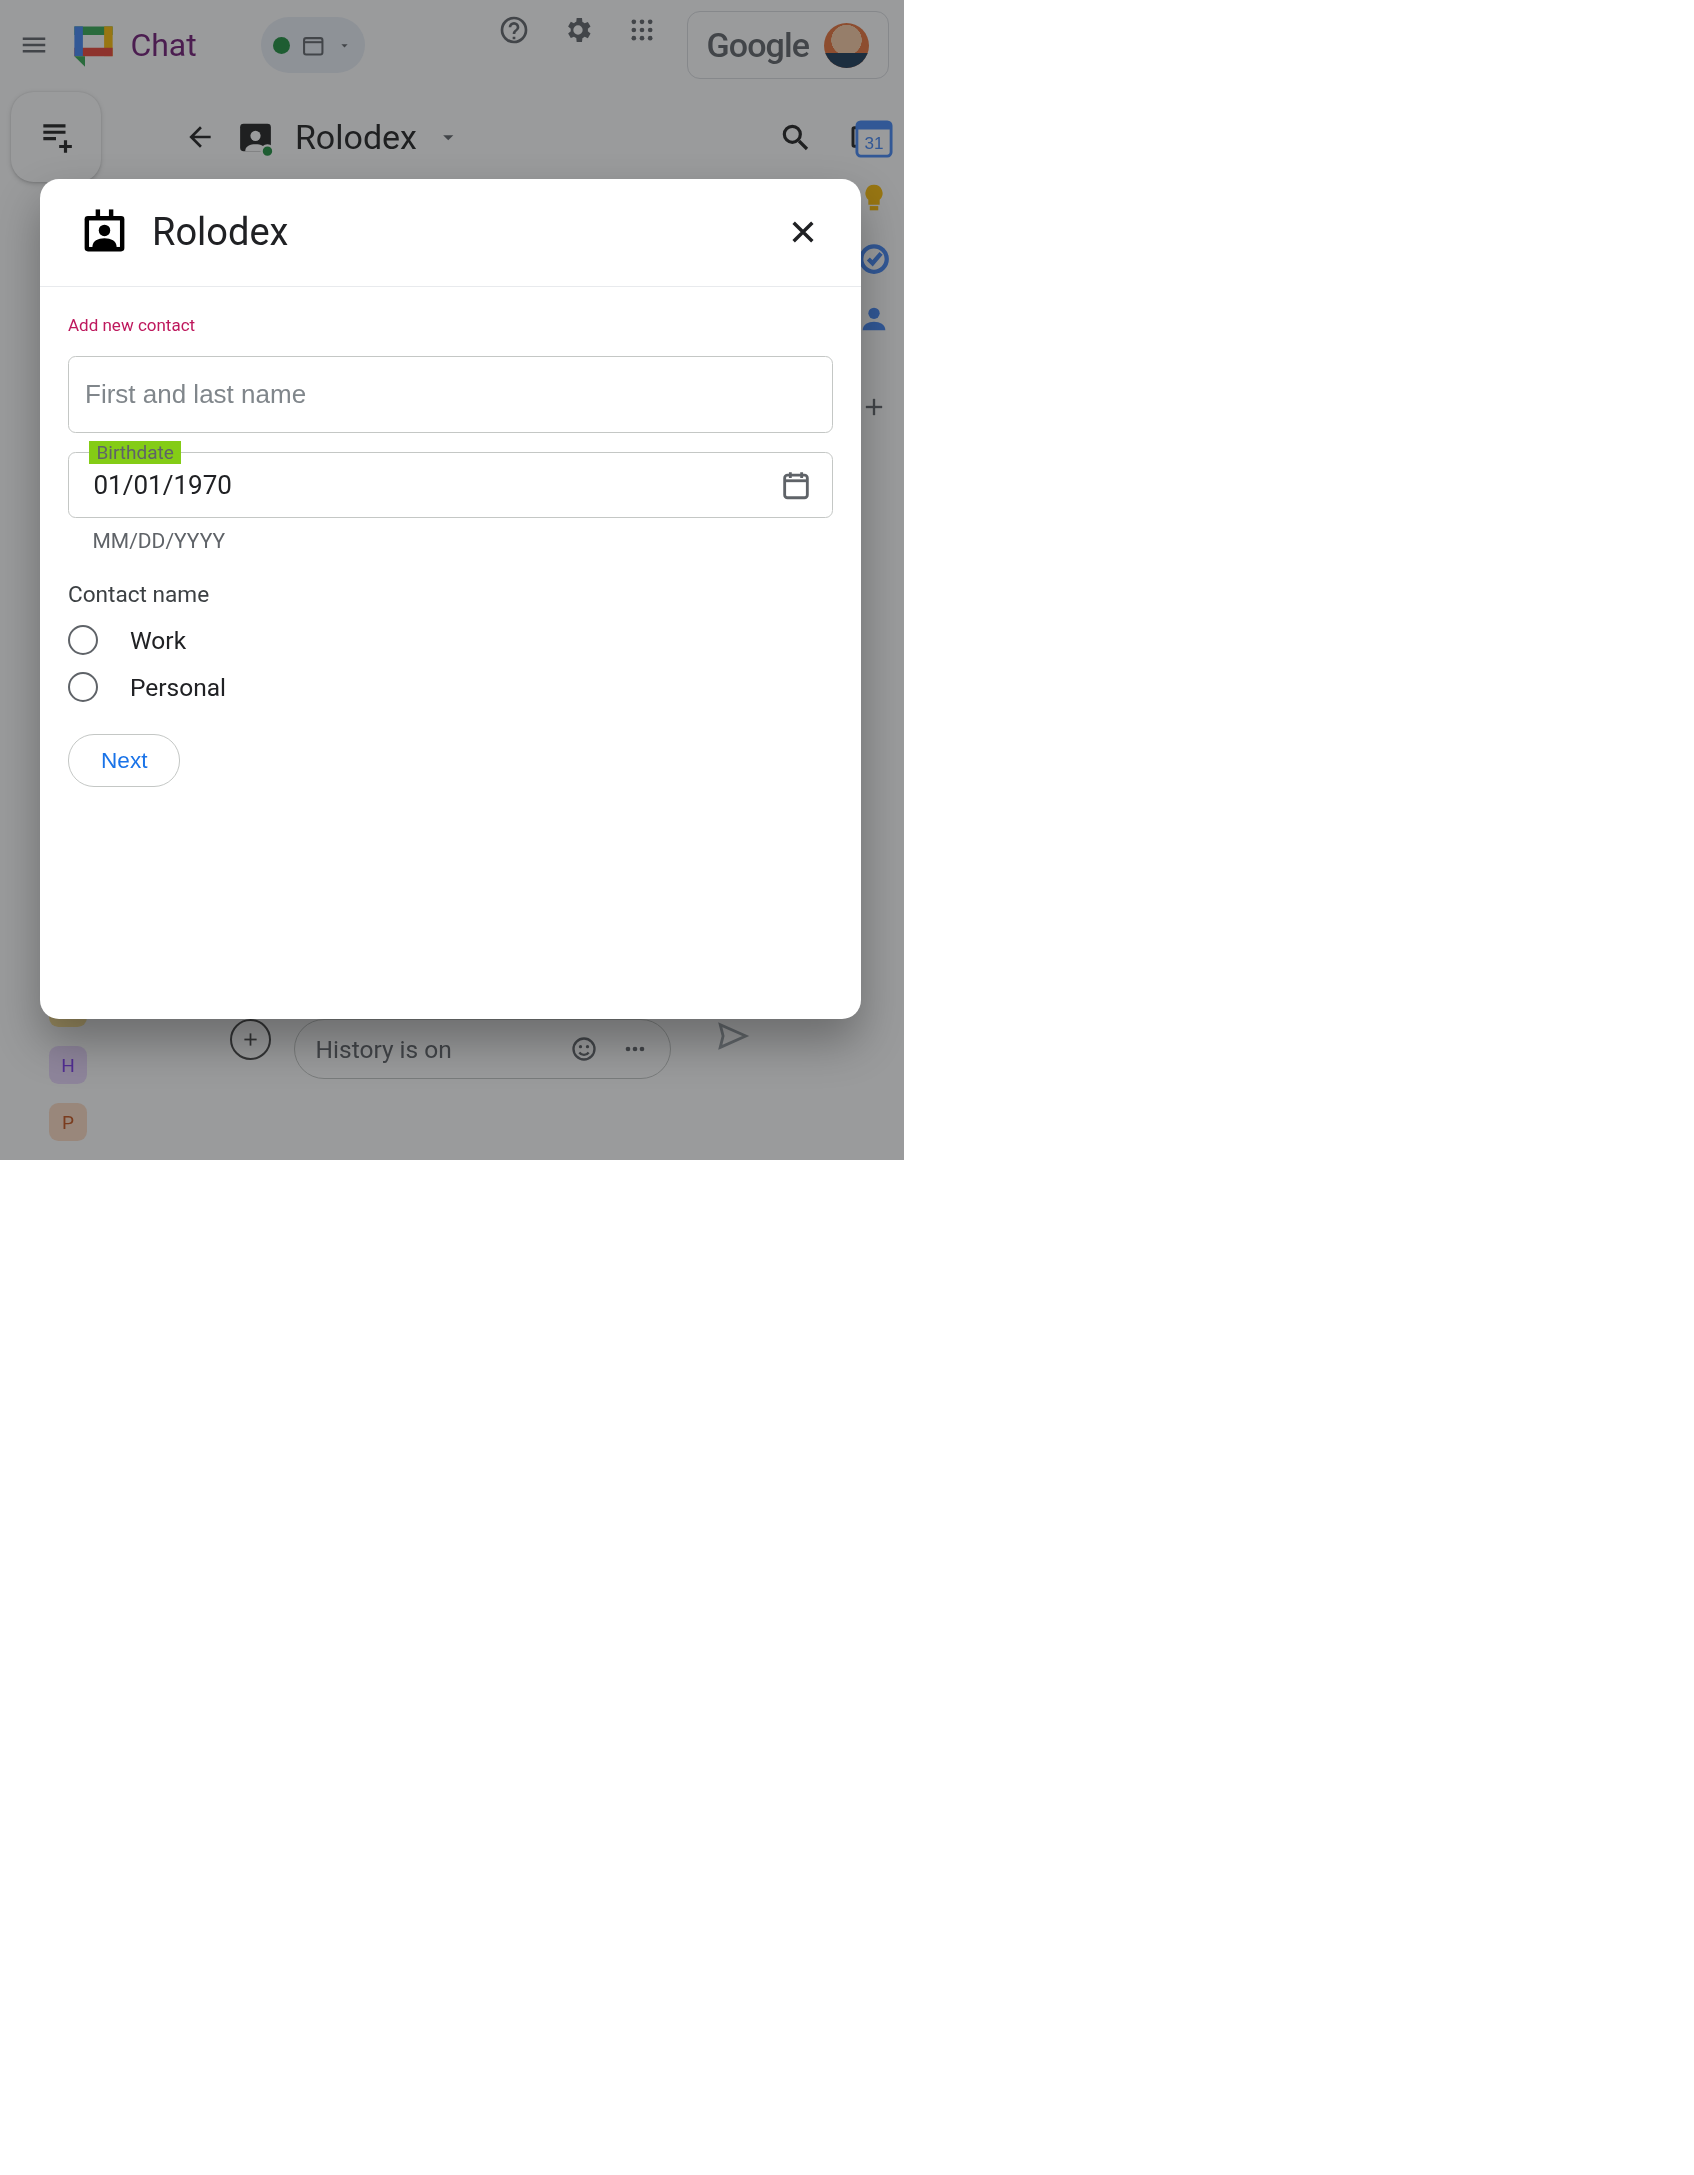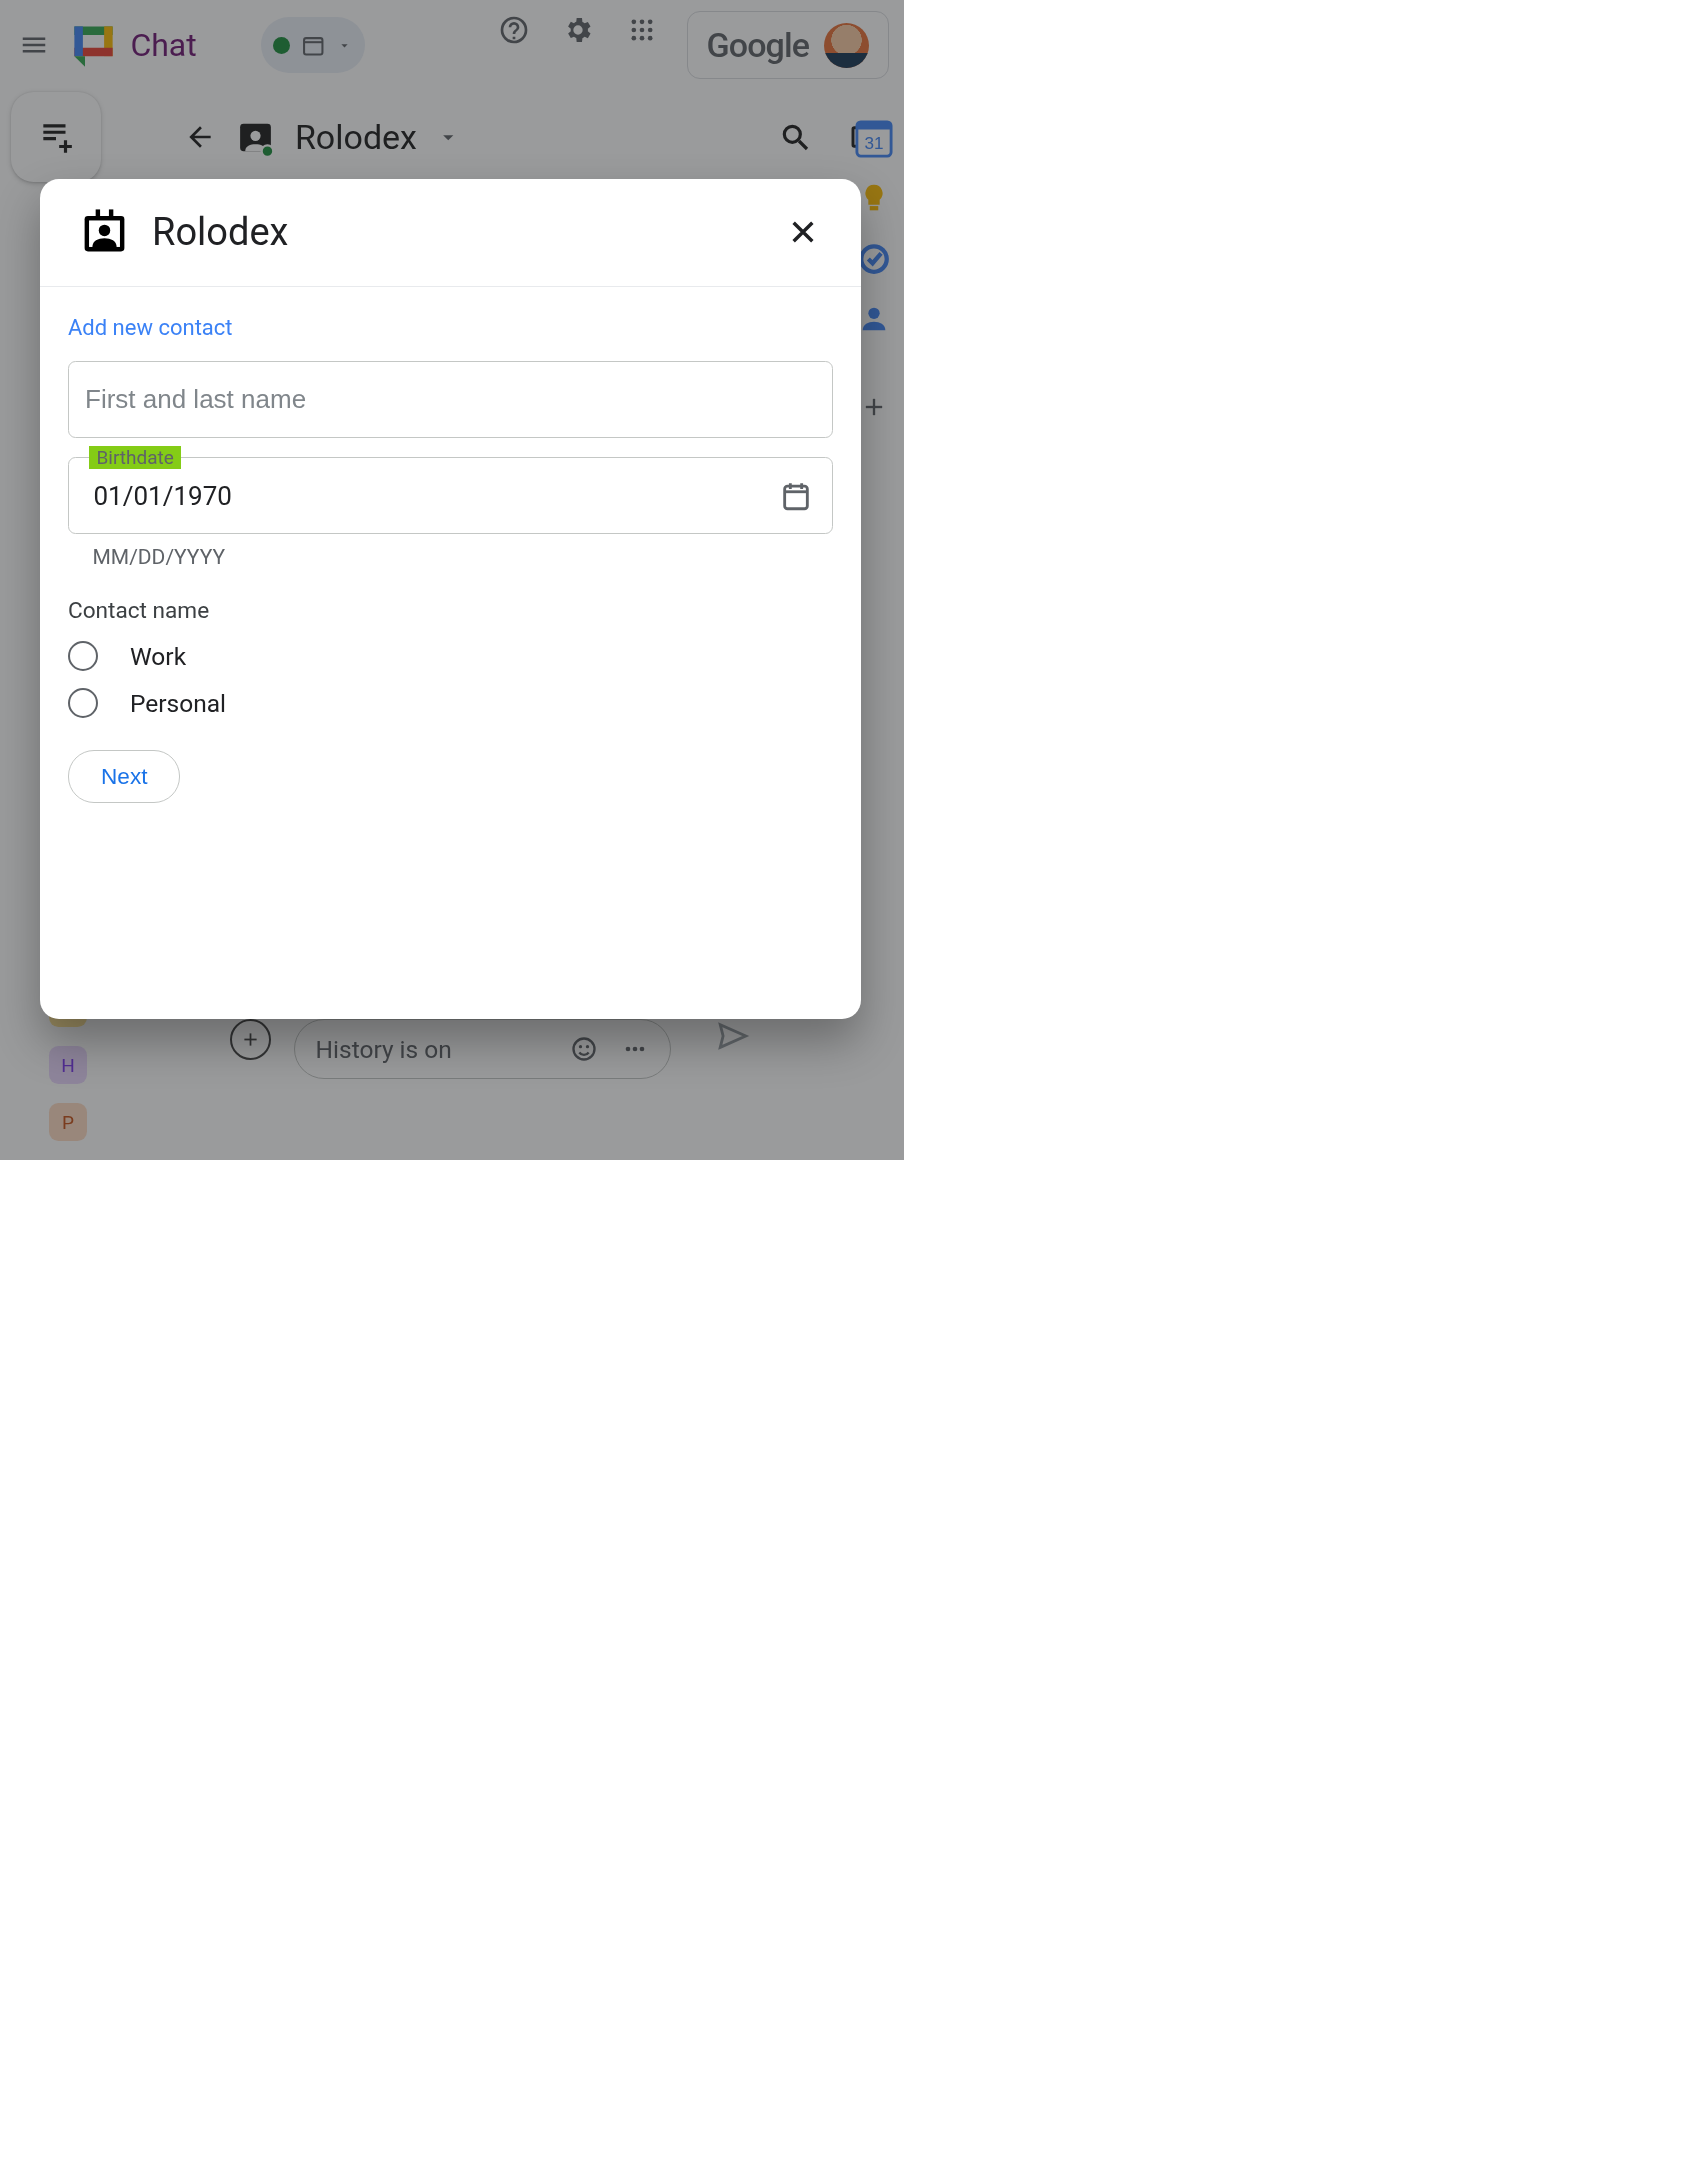--- a/index.html
+++ b/index.html
@@ -106,33 +106,33 @@
   }
   .dlg-hdr {
     display:flex; align-items:center;
     padding: 26px 38px 28px 38px;
     border-bottom:0.9px solid #e8eaed;
   }
   .dlg-hdr .appicon { width:53px;height:53px; }
   .dlg-title { font-size:38px; color:#202124; margin-left:21px; font-weight:400;}
   .dlg-close { margin-left:auto; width:41px;height:41px;display:flex;align-items:center;justify-content:center; cursor:pointer;}
   .dlg-body { padding: 28px 28px; }
-  .sec-label { font-size:22px; color:#3b82f6; margin-bottom:21px; }
+  .sec-label { font-size:17px; color:#be185d; margin-bottom:21px; }
   .tf {
     width:100%; height:77px; border:0.9px solid #c4c7c5; border-radius:7.5px;
     font-size:26px; padding:0 16px; color:#202124; outline:none;
   }
   .tf::placeholder { color:#80868b; }
   .tf-wrap { position:relative; margin-top:19px; }
   .tf-wrap .float-label {
     position:absolute; top:-11.3px; left:21px; background:#84cc16; padding:0 7.5px;
     color:#5f6368; font-size:19px;
   }
   .tf-date {
-    width:100%; height:77px; border:0.9px solid #c4c7c5; border-radius:7.5px;
+    width:100%; height:66px; border:0.9px solid #c4c7c5; border-radius:7.5px;
     display:flex; align-items:center; padding: 0 19px 0 24.5px;
     font-size:26px; color:#202124;
   }
   .tf-date .cal { margin-left:auto; color:#5f6368; }
   .helper { font-size:21px; color:#5f6368; margin:11.3px 0 0 24.5px; }
   .ct-label { font-size:22.6px; color:#3c4043; margin-top:28px; }
   .radio-row { display:flex; align-items:center; gap:32px; margin-top:17px;}
   .radio { width:30px;height:30px;border:2.8px solid #5f6368;border-radius:50%;}
   .radio-row span { font-size:24.5px; color:#202124; }
   .next-btn {

